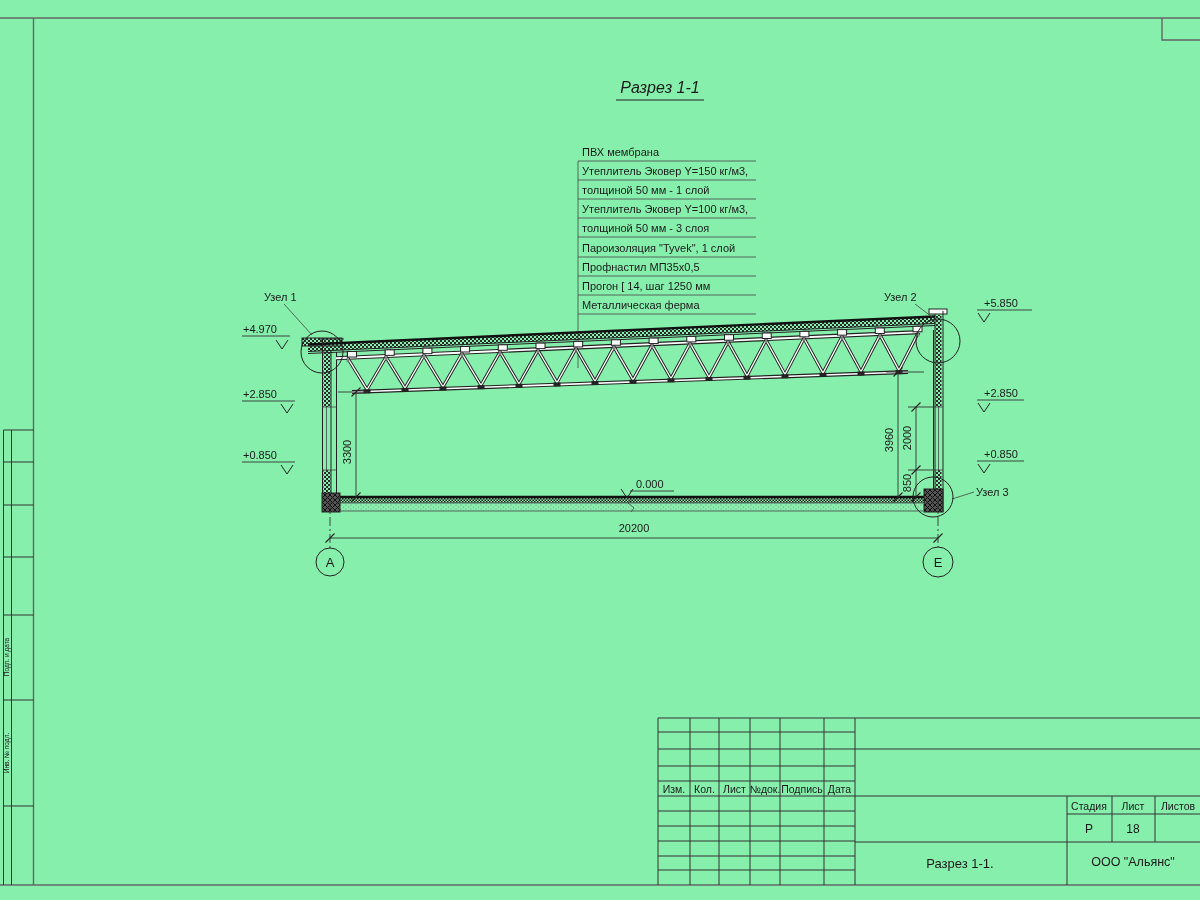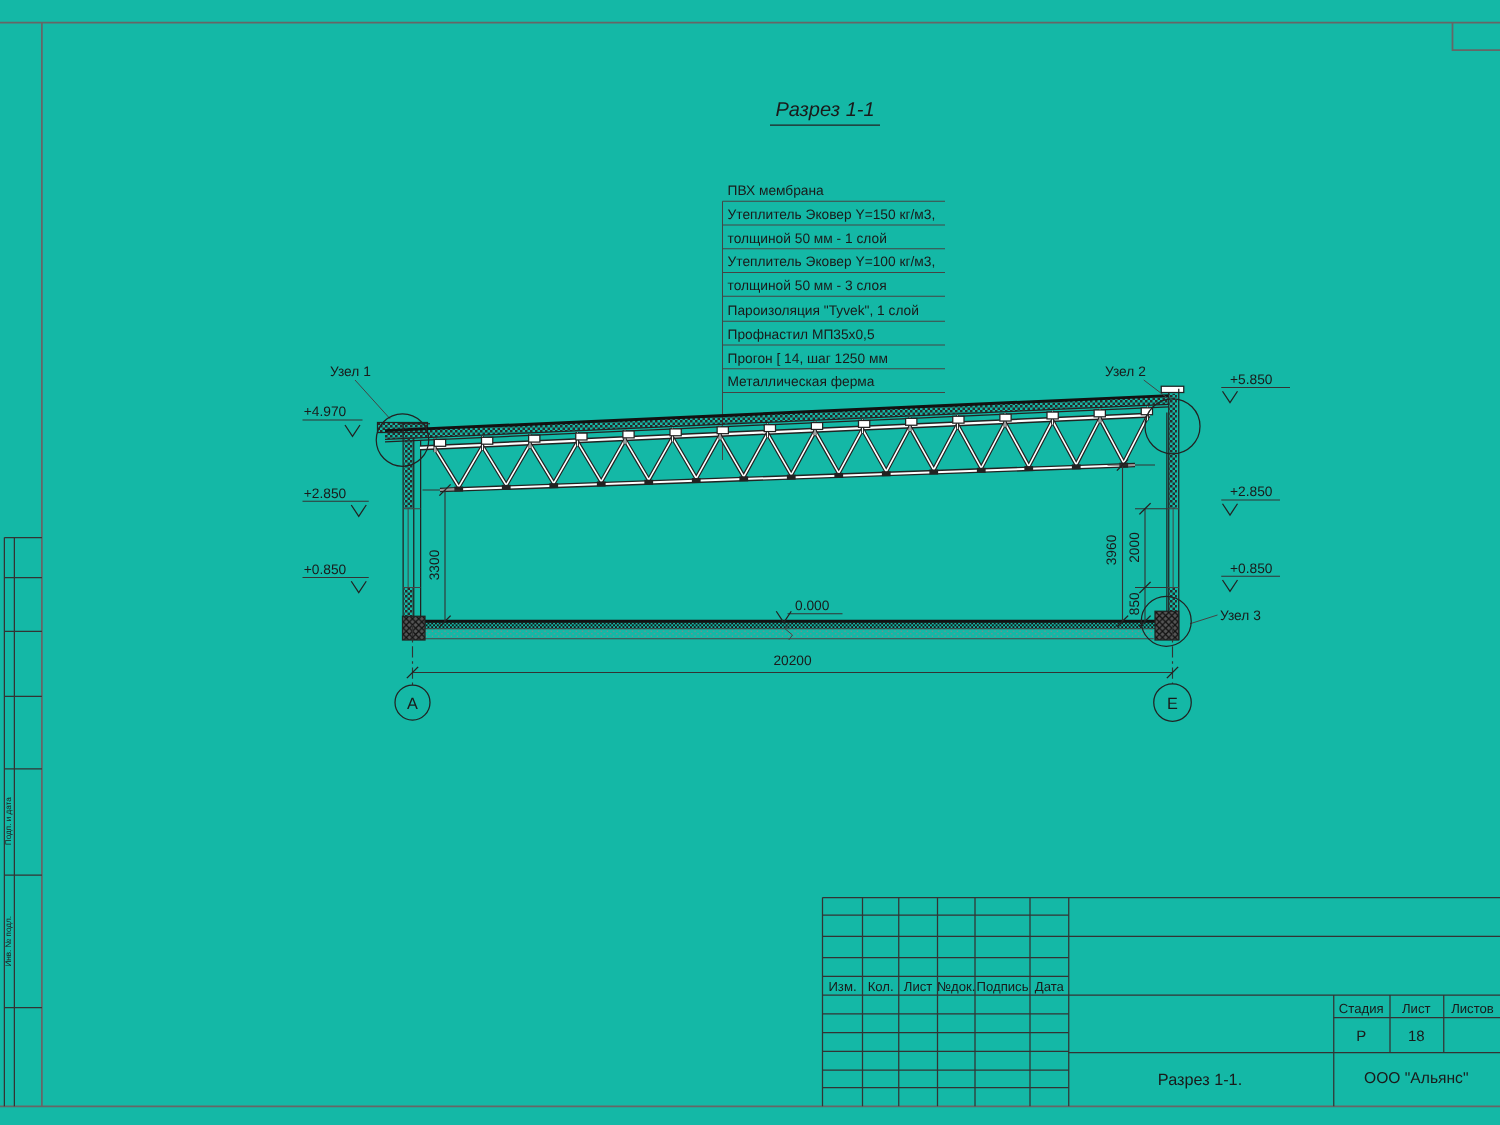--- a/index.html
+++ b/index.html
@@ -1,16 +1,16 @@
 <!DOCTYPE html>
 <html><head>
 <meta charset="utf-8">
 <style>
   html,body{margin:0;padding:0;background:#fff;}
-  .page{position:relative;width:1200px;height:900px;background:#14b8a6;overflow:hidden;}
+  .page{position:relative;width:1200px;height:900px;background:#86efac;overflow:hidden;}
   svg{display:block;}
   text{font-family:"Liberation Sans", sans-serif;fill:#1a1a1a;}
   .ln{stroke:#222;stroke-width:1;fill:none;}
   .thin{stroke:#444;stroke-width:0.8;fill:none;}
   .thick{stroke:#111;stroke-width:2.4;fill:none;}
   .frame{stroke:#666;stroke-width:1.4;fill:none;}
   .grid{stroke:#333;stroke-width:1;fill:none;}
   .dim{stroke:#333;stroke-width:0.9;fill:none;}
   .dashdot{stroke:#333;stroke-width:0.9;fill:none;stroke-dasharray:9 3 2 3;}
   .t11{font-size:11px;}

